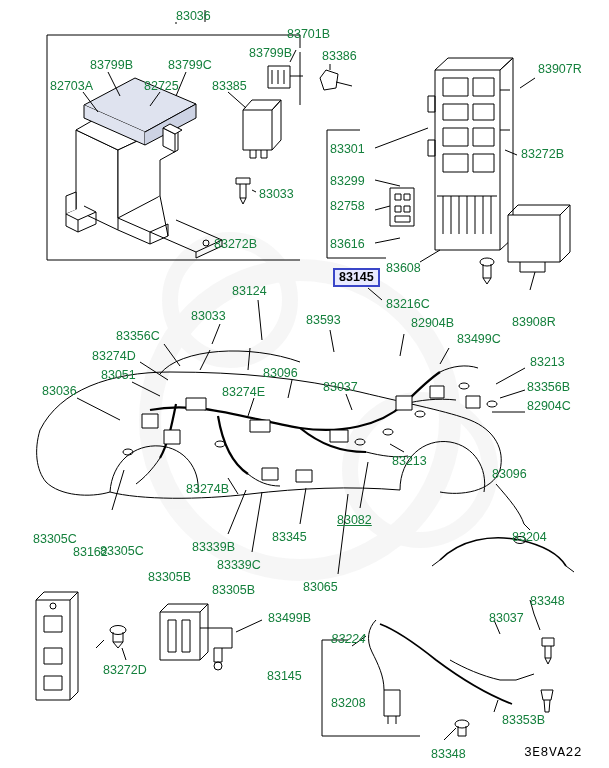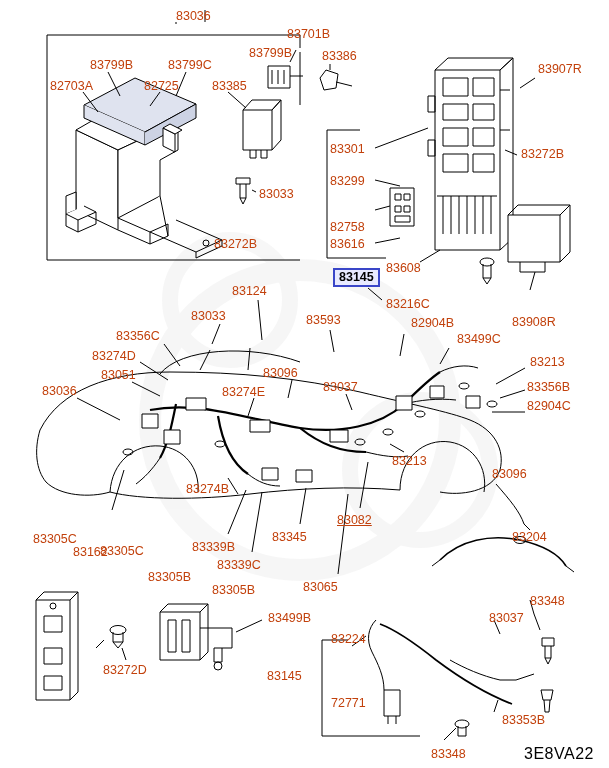--- a/index.html
+++ b/index.html
@@ -10,44 +10,44 @@
     color:#000;
     position:relative;
     overflow:hidden;
   }
   #sheet{position:absolute;left:0;top:0;width:609px;height:768px;}
   svg#art{position:absolute;left:0;top:0;width:609px;height:768px;}
   .lbl{
     position:absolute;
     font-size:12.5px;
     font-family:"Liberation Sans", sans-serif;
-    color:#c2410c;
+    color:#15803d;
     white-space:nowrap;
     letter-spacing:0px;
     line-height:13px;
   }
   .lbl.sel{
     border:2px solid #3a46c8;
     background:#e8eaff;
     padding:1px 4px;
     color:#000;
     font-weight:bold;
   }
   .note{
     position:absolute;
     font-size:10.5px;
     line-height:13px;
     white-space:pre;
     font-family:"DejaVu Sans", sans-serif;
   }
   .code{
     position:absolute;
-    font-size:16px;
+    font-size:13px;
     letter-spacing:0.5px;
-    font-family:Liberation Sans, sans-serif;
+    font-family:Liberation Mono, monospace;
   }
 </style>
 </head>
 <body>
 
 <div id="sheet">
 
 <svg id="art" viewBox="0 0 609 768" xmlns="http://www.w3.org/2000/svg">
   <defs>
     <g id="screwhead">
@@ -312,21 +312,21 @@
   <div class="lbl" style="left:90px;top:59px;">83799B</div>
   <div class="lbl" style="left:168px;top:59px;">83799C</div>
   <div class="lbl" style="left:538px;top:63px;">83907R</div>
   <div class="lbl" style="left:50px;top:80px;">82703A</div>
   <div class="lbl" style="left:144px;top:80px;">82725</div>
   <div class="lbl" style="left:212px;top:80px;">83385</div>
   <div class="lbl" style="left:521px;top:148px;">83272B</div>
   <div class="lbl" style="left:330px;top:143px;">83301</div>
   <div class="lbl" style="left:330px;top:175px;">83299</div>
   <div class="lbl" style="left:259px;top:188px;">83033</div>
-  <div class="lbl" style="left:330px;top:221px;">82758</div>
+  <div class="lbl" style="left:330px;top:200px;">82758</div>
   <div class="lbl" style="left:330px;top:238px;">83616</div>
   <div class="lbl" style="left:214px;top:238px;">83272B</div>
   <div class="lbl" style="left:386px;top:262px;">83608</div>
   <div class="lbl sel" style="left:333px;top:268px;">83145</div>
   <div class="lbl" style="left:232px;top:285px;">83124</div>
   <div class="lbl" style="left:386px;top:298px;">83216C</div>
   <div class="lbl" style="left:512px;top:316px;">83908R</div>
   <div class="lbl" style="left:191px;top:310px;">83033</div>
   <div class="lbl" style="left:306px;top:314px;">83593</div>
   <div class="lbl" style="left:411px;top:317px;">82904B</div>
@@ -351,23 +351,23 @@
   <div class="lbl" style="left:33px;top:533px;">83305C</div>
   <div class="lbl" style="left:192px;top:541px;">83339B</div>
   <div class="lbl" style="left:100px;top:545px;">83305C</div>
   <div class="lbl" style="left:217px;top:559px;">83339C</div>
   <div class="lbl" style="left:148px;top:571px;">83305B</div>
   <div class="lbl" style="left:212px;top:584px;">83305B</div>
   <div class="lbl" style="left:303px;top:581px;">83065</div>
   <div class="lbl" style="left:530px;top:595px;">83348</div>
   <div class="lbl" style="left:268px;top:612px;">83499B</div>
   <div class="lbl" style="left:489px;top:612px;">83037</div>
-  <div class="lbl" style="left:331px;top:633px;">83224</div>
+  <div class="lbl" style="left:331px;top:633px;font-style:italic;">83224</div>
   <div class="lbl" style="left:103px;top:664px;">83272D</div>
   <div class="lbl" style="left:267px;top:670px;">83145</div>
-  <div class="lbl" style="left:331px;top:697px;">72771</div>
+  <div class="lbl" style="left:331px;top:697px;">83208</div>
   <div class="lbl" style="left:502px;top:714px;">83353B</div>
   <div class="lbl" style="left:431px;top:748px;">83348</div>
 </div>
 
 <div class="code" style="left:524px;top:745px;">3E8VA22</div>
 
 </div>
 
 </body></html>

